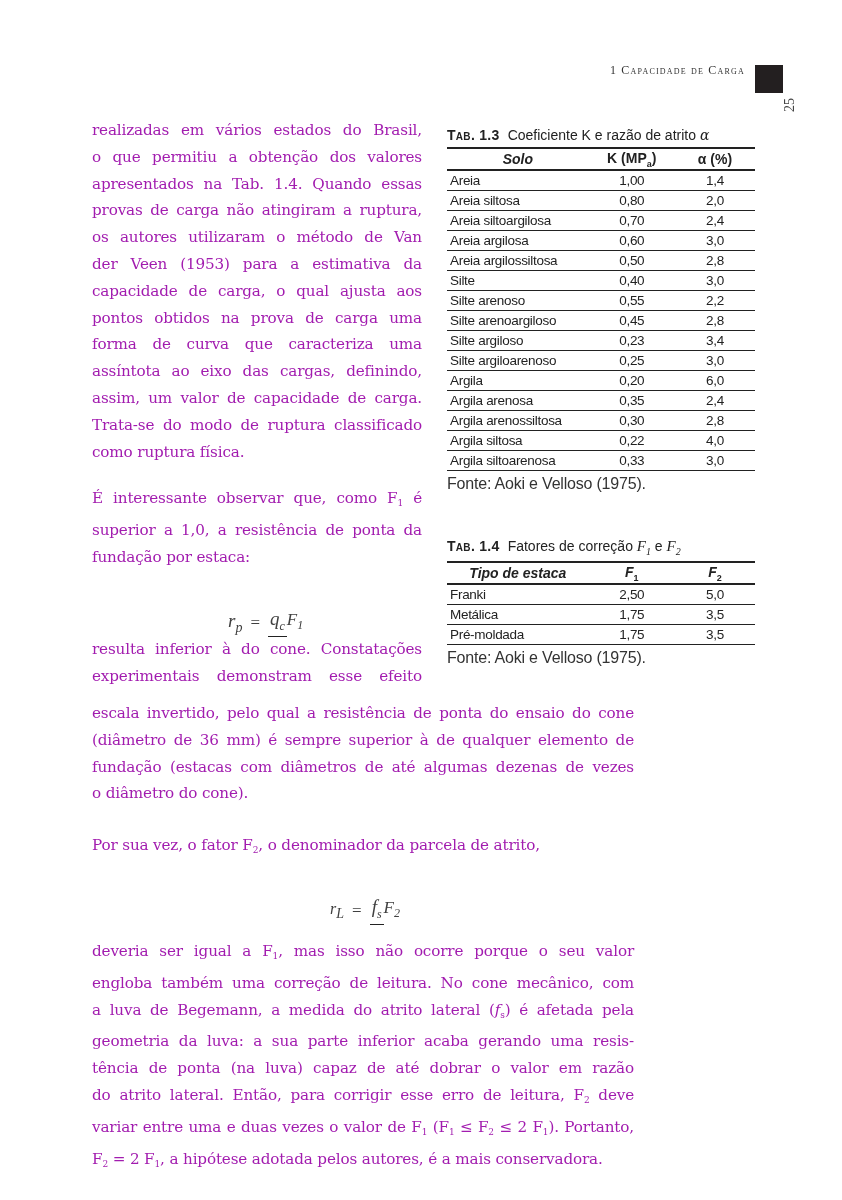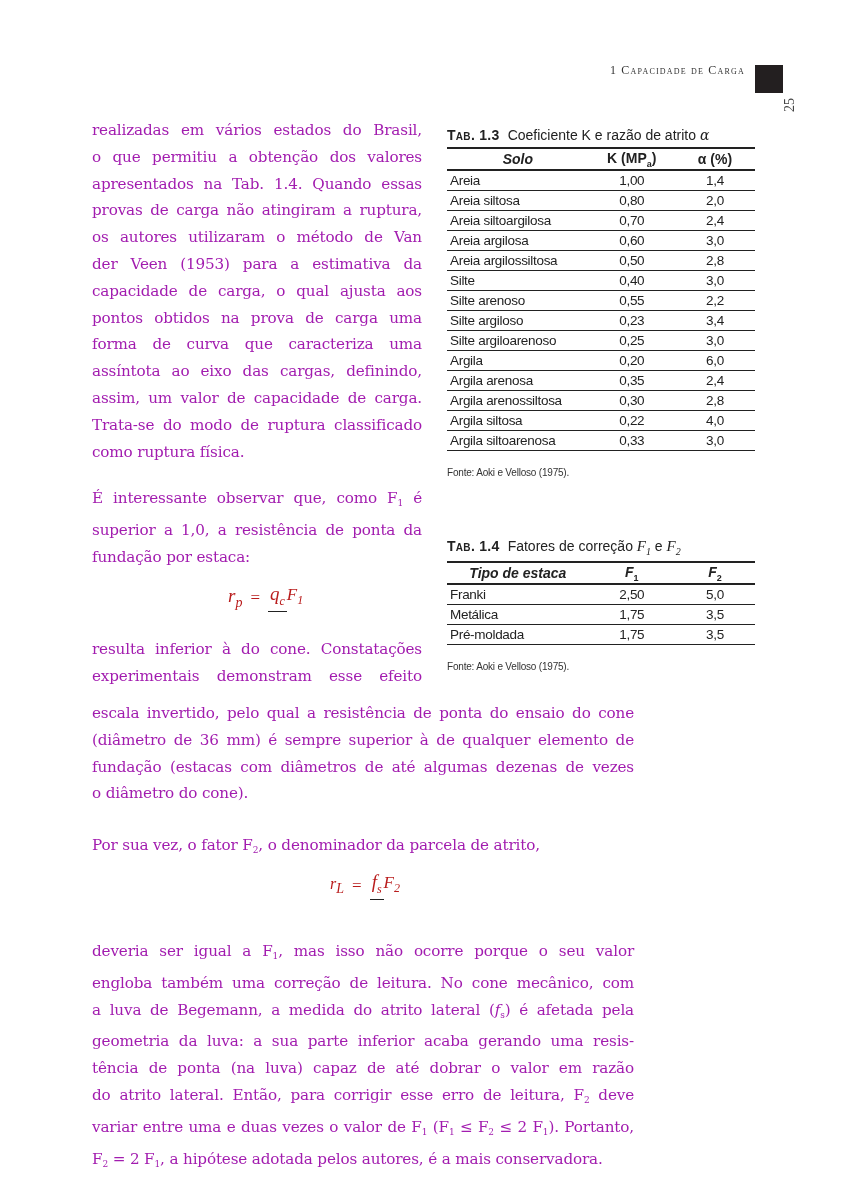--- a/index.html
+++ b/index.html
@@ -25,42 +25,42 @@
     position: absolute; font-family: "DejaVu Serif", serif; font-size: 15.2px;
     line-height: 26.8px; color: #a21caf; text-align: justify; margin: 0;
     letter-spacing: -0.15px;
   }
   .p .line { display: block; white-space: nowrap; }
   .p .just { display: block; text-align-last: justify; }
   sub.s { font-size: 9px; vertical-align: -3px; }
   i.m { font-style: italic; }
 
   
-  .eq { position: absolute; font-family: "Liberation Serif", serif; color: #b91c1c; display: flex; align-items: center; }
+  .eq { position: absolute; font-family: "Liberation Serif", serif; color: #404040; display: flex; align-items: center; margin-top: 25px; }
   .eq .lhs { font-style: italic; font-size: 19px; }
   .eq .lhs sub { font-size: 14px; }
   .eq .equals { margin: 0 8px; font-size: 17px; }
   .eq .frac { display: inline-flex; flex-direction: row; }
   .eq .num { font-style: italic; font-size: 19px; padding: 0 2px; border-bottom: 1px solid #222; line-height: 20px; }
   .eq .den { font-style: italic; font-size: 17px; line-height: 22px; }
   .eq sub { font-size: 12px; }
 
   
   .tbl-wrap { position: absolute; font-family: "Liberation Sans", sans-serif; color: #222; }
   .tbl-title { font-size: 14px; margin-bottom: 4px; white-space: nowrap; }
   .tbl-title .tab { font-weight: bold; font-variant: small-caps; letter-spacing: 0.3px; margin-right: 8px; }
   .tbl-title .alpha { font-family: "DejaVu Serif", serif; font-style: italic; font-size: 14px; }
   .tbl-title .F { font-family: "Liberation Serif", serif; font-style: italic; font-size: 15px; }
   .tbl-title .F sub { font-size: 10px; }
   table { border-collapse: collapse; width: 100%; font-size: 13.5px; transform-origin: left; }
   thead th { font-weight: bold; font-size: 14px; border-top: 2px solid #222; border-bottom: 2px solid #222; height: 20px; padding: 0; }
   tbody td { border-bottom: 1.5px solid #222; height: 19px; padding: 0 0 0 3px; letter-spacing: -0.3px; }
   tbody td.num { text-align: center; padding: 0; }
   .th-left { text-align: center; font-style: italic; }
-  .src { font-size: 10px; margin-top: 16px; letter-spacing: -0.2px; color: #333; }
+  .src { font-size: 16px; margin-top: 4px; letter-spacing: -0.2px; color: #333; }
   th i { font-style: italic; }
   th sub { font-size: 9px; }
 </style>
 </head>
 <body>
 
 <div class="running-head">1 Capacidade de Carga</div>
 <div class="chapter-block"></div>
 <div class="page-number">25</div>
 
@@ -177,20 +177,25 @@
           <td>Silte</td>
           <td class="num">0,40</td>
           <td class="num">3,0</td>
         </tr>
         <tr>
           <td>Silte arenoso</td>
           <td class="num">0,55</td>
           <td class="num">2,2</td>
         </tr>
         <tr>
+          <td>Silte arenoargiloso</td>
+          <td class="num">0,45</td>
+          <td class="num">2,8</td>
+        </tr>
+        <tr>
           <td>Silte argiloso</td>
           <td class="num">0,23</td>
           <td class="num">3,4</td>
         </tr>
         <tr>
           <td>Silte argiloarenoso</td>
           <td class="num">0,25</td>
           <td class="num">3,0</td>
         </tr>
         <tr>

